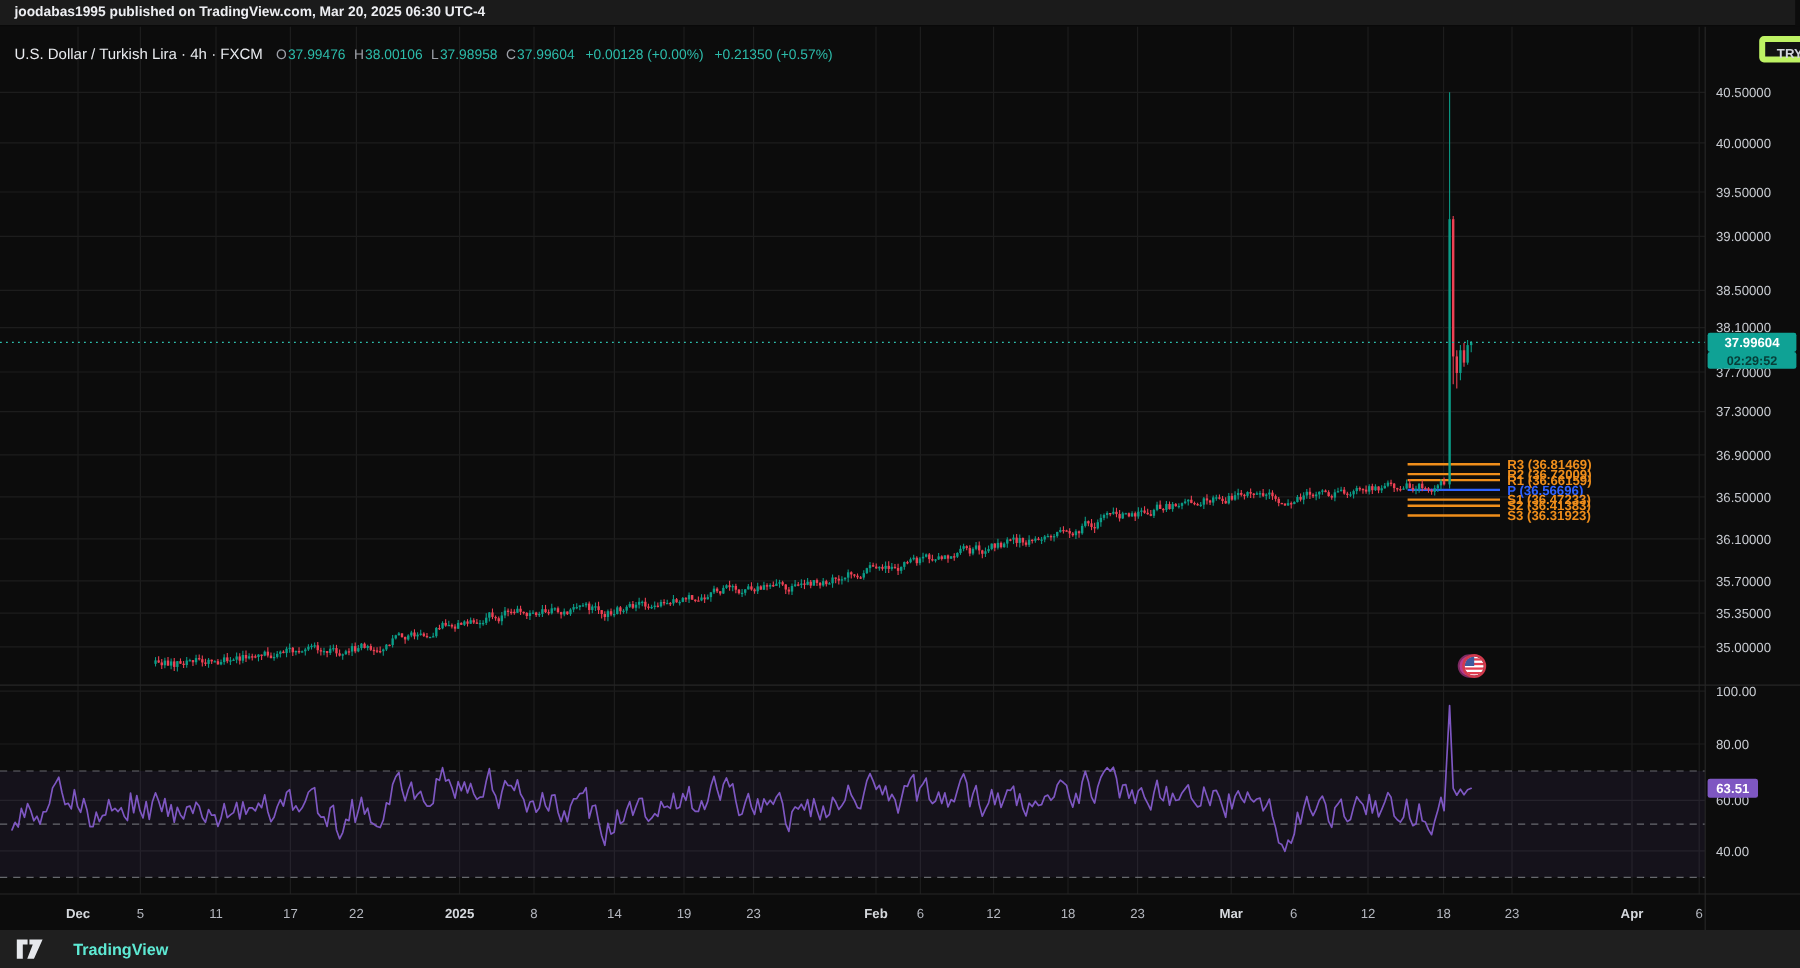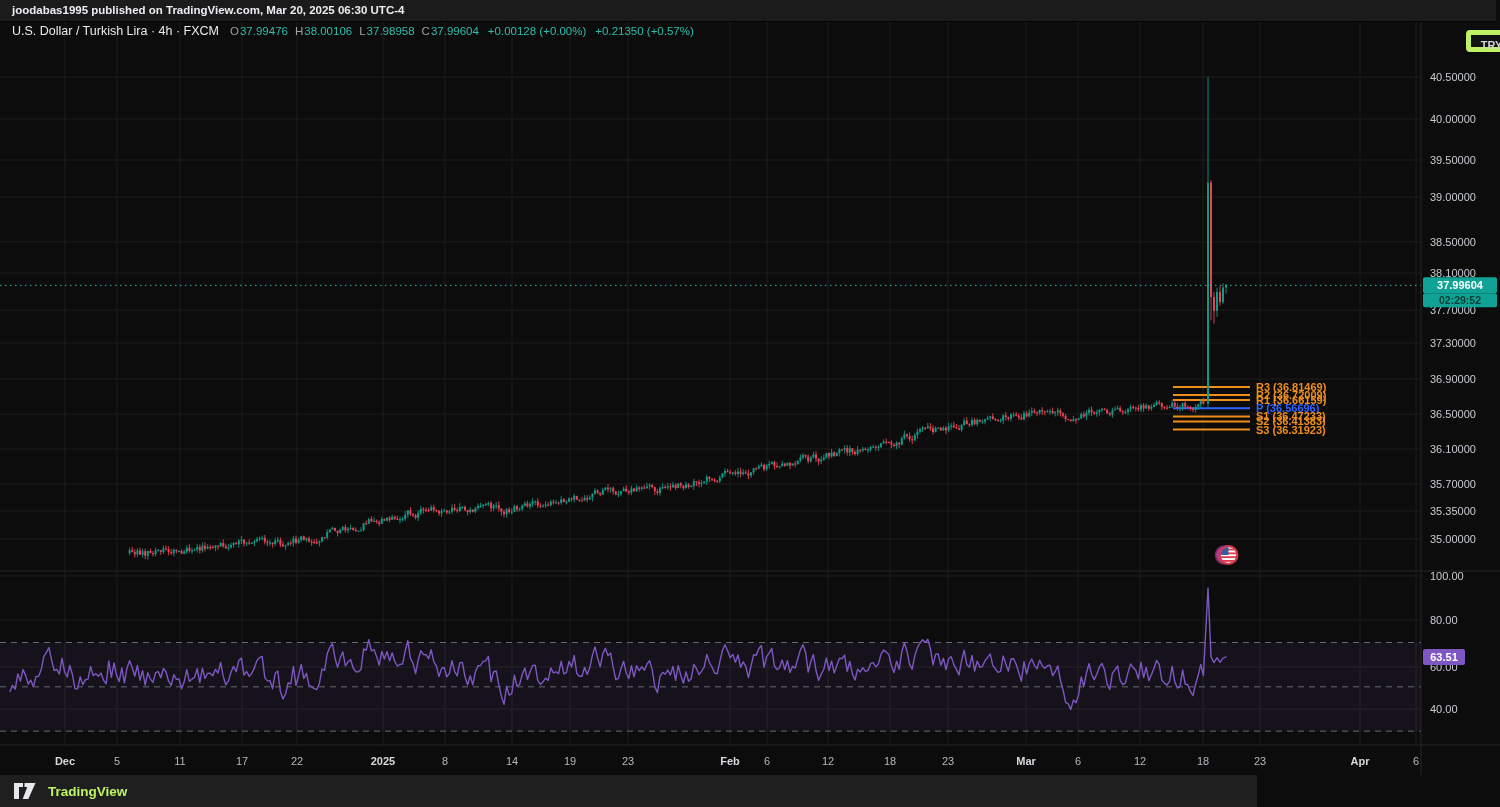--- a/index.html
+++ b/index.html
@@ -10,35 +10,35 @@
   }
   .topbar{
     position:absolute;left:0;top:0;width:1496px;height:22px;
     background:#1b1b1b;border-bottom:1px solid #060606;box-sizing:border-box;
     color:#edeef2;font-size:11.5px;font-weight:bold;line-height:21px;padding-left:12px;
     white-space:nowrap;
   }
   .chart-area{position:absolute;left:0;top:22px;width:1500px;height:753px;background:#0c0c0c;}
   #chart-svg{position:absolute;left:0;top:0;}
   .legend{
-    position:absolute;left:12px;top:2px;font-size:12px;color:#e9ebef;white-space:nowrap;z-index:5;
+    position:absolute;left:12px;top:16px;font-size:12px;color:#e9ebef;white-space:nowrap;z-index:5;
   }
   .lg-title{color:#e9ebef;font-size:12.5px;margin-right:4px;}
   .lg-k{color:#9da0a8;margin:0 1px 0 7px;font-size:11.5px;}
   .lg-v{color:#2dbdac;font-size:11.5px;}
   .lg-chg{color:#2dbdac;font-size:11.5px;margin-left:9px;}
   .try-btn{
     position:absolute;left:1431px;top:8px;width:51px;height:22px;box-sizing:border-box;
     border:5px solid #bef264;border-radius:4px;background:#121212;
     color:#d2d5db;font-size:11px;font-weight:bold;line-height:20px;text-align:center;z-index:6;cursor:pointer;margin-left:35px;
   }
   .bottombar{
-    position:absolute;left:0;top:775px;width:1257px;height:32px;background:#1f1f1f;
-    display:flex;align-items:center;gap:11px;padding-left:13px;box-sizing:border-box;
-    color:#bef264;font-size:13.5px;font-weight:bold;
+    position:absolute;left:0;top:775px;width:1500px;height:32px;background:#1f1f1f;
+    display:flex;align-items:center;gap:24px;padding-left:13px;box-sizing:border-box;
+    color:#5eead4;font-size:13.5px;font-weight:bold;
   }
   .bottombar svg{display:block;}
 </style>
 </head>
 <body>
 
 <div class="topbar">
   <span>joodabas1995 published on TradingView.com, Mar 20, 2025 06:30 UTC-4</span>
 </div>
 

